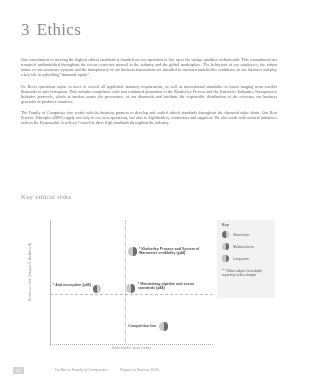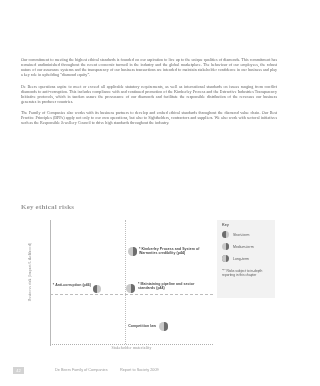--- a/index.html
+++ b/index.html
@@ -30,25 +30,24 @@
     font-size:4.1px;
     line-height:5.05px;
     color:#646464;
     text-align:justify;
     font-family:"Liberation Serif", serif;
   }
   .body-copy p{margin:0 0 6.5px 0;}
 
   
   .fig-title{
-    position:absolute;left:21px;top:203px;
+    position:absolute;left:21px;top:193px;
     font-size:7px;color:#9a9a9a;
     font-family:"Liberation Serif", serif;
     letter-spacing:0.2px;
-    font-weight:bold;
   }
 
   .chart{
     position:absolute;
     left:21px;top:218px;
     width:256px;height:138px;
   }
 
   
   .axis-v{
@@ -188,20 +187,23 @@
     position:absolute;left:120px;top:0.5px;
     font-size:3.8px;color:#9a9a9a;
     font-family:"Liberation Sans", sans-serif;
   }
 </style>
 </head>
 <body>
 
 <div class="page">
 
+  <div class="chapter-head">
+    <span class="chapter-num">3</span><span>Ethics</span>
+  </div>
 
   <div class="body-copy">
     <p>Our commitment to meeting the highest ethical standards is founded on our aspiration to live up to the unique qualities of diamonds. This commitment has remained undiminished throughout the recent economic turmoil in the industry and the global marketplace. The behaviour of our employees, the robust nature of our assurance systems and the transparency of our business transactions are intended to maintain stakeholder confidence in our business and play a key role in upholding “diamond equity”.</p>
     <p>De Beers operations aspire to meet or exceed all applicable statutory requirements, as well as international standards on issues ranging from conflict diamonds to anti-corruption. This includes compliance with and continued promotion of the Kimberley Process and the Extractive Industries Transparency Initiative protocols, which in tandem assure the provenance of our diamonds and facilitate the responsible distribution of the revenues our business generates in producer countries.</p>
     <p>The Family of Companies also works with its business partners to develop and embed ethical standards throughout the diamond value chain. Our Best Practice Principles (BPPs) apply not only to our own operations, but also to Sightholders, contractors and suppliers. We also work with sectoral initiatives such as the Responsible Jewellery Council to drive high standards throughout the industry.</p>
   </div>
 
   <div class="fig-title">Key ethical risks</div>
 
   <div class="chart">

